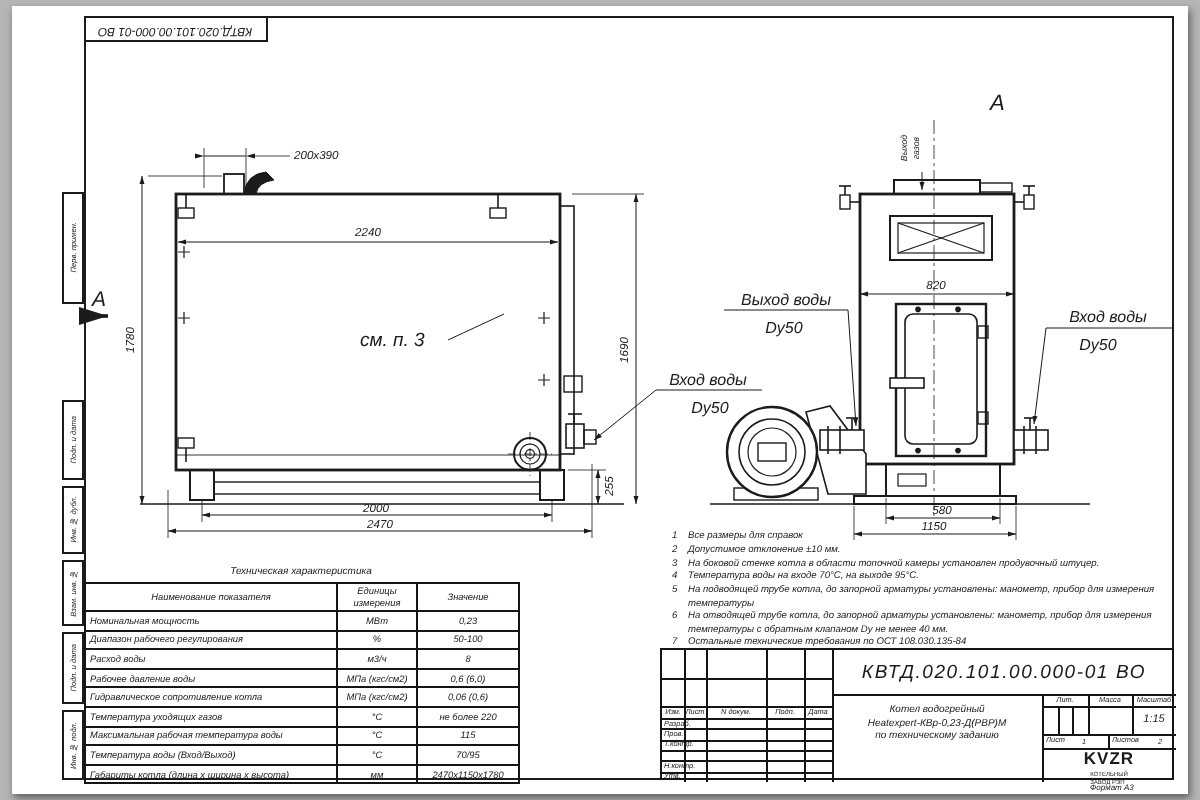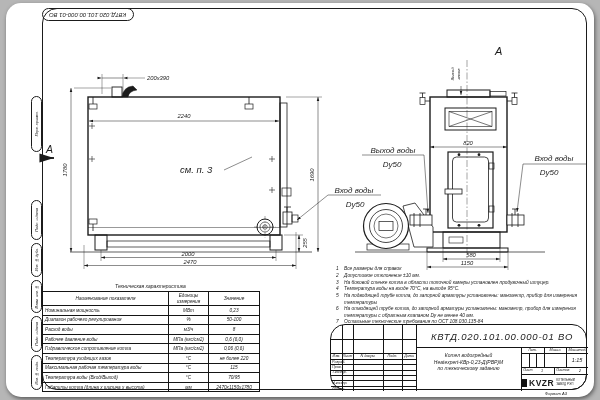--- a/index.html
+++ b/index.html
@@ -3,21 +3,21 @@
 <meta charset="utf-8">
 <style>
   html,body{margin:0;padding:0;}
   body{width:600px;height:400px;overflow:hidden;background:#b6b6b6;
        font-family:"Liberation Sans",sans-serif;color:#1b1b1b;}
   .stage{position:relative;width:600px;height:400px;}
   .sheet{position:absolute;left:6px;top:3px;width:588px;height:394px;background:#ffffff;
          box-shadow:1px 2px 4px rgba(0,0,0,.5);}
   .frame{position:absolute;left:42px;top:8px;width:545px;height:382px;
          border:1.3px solid #1b1b1b;box-sizing:border-box;}
-  .abs{position:absolute;box-sizing:border-box;border-radius:15px;}
+  .abs{position:absolute;box-sizing:border-box;}
   .it{font-style:italic;}
   .cen{display:flex;align-items:center;justify-content:center;text-align:center;}
   
   .corner-stamp{left:42px;top:8px;width:92px;height:13px;border:1px solid #1b1b1b;font-size:6px;}
   .corner-stamp .flip{transform:rotate(180deg);white-space:nowrap;}
   
   .mbox{left:31px;width:11px;border:1px solid #1b1b1b;font-size:3.8px;
         display:flex;align-items:center;justify-content:center;}
   .mbox span{writing-mode:vertical-rl;transform:rotate(180deg);white-space:nowrap;}
   
@@ -34,21 +34,21 @@
   .note{display:flex;margin-bottom:0.6px;}
   .note .n{width:8px;flex:none;}
   .note .t{flex:1;}
   
   .tb{left:330px;top:324px;width:257px;height:66px;border:1.2px solid #151515;}
   .vl{position:absolute;width:0.9px;background:#151515;}
   .hl{position:absolute;height:0.9px;background:#151515;}
   .cell{position:absolute;font-size:3.7px;font-style:italic;overflow:hidden;white-space:nowrap;}
   .docnum{font-size:9.5px;letter-spacing:0.8px;}
   .prod{font-size:5px;line-height:1.3;}
-  .logo-row{display:flex;align-items:center;justify-content:flex-start;gap:2px;}
+  .logo-row{display:flex;align-items:center;justify-content:center;gap:2px;flex-direction:column;}
   .logo-box{width:6px;height:8px;background:#111;}
   .logo-txt{font-weight:bold;font-size:8.5px;letter-spacing:0.5px;font-style:normal;}
   .logo-sub{font-size:3px;line-height:1.2;font-style:normal;}
   .fmt{font-size:4px;}
   svg{position:absolute;left:0;top:0;}
   svg text{font-family:"Liberation Sans",sans-serif;font-style:italic;fill:#1b1b1b;}
 </style>
 </head>
 <body>
 

